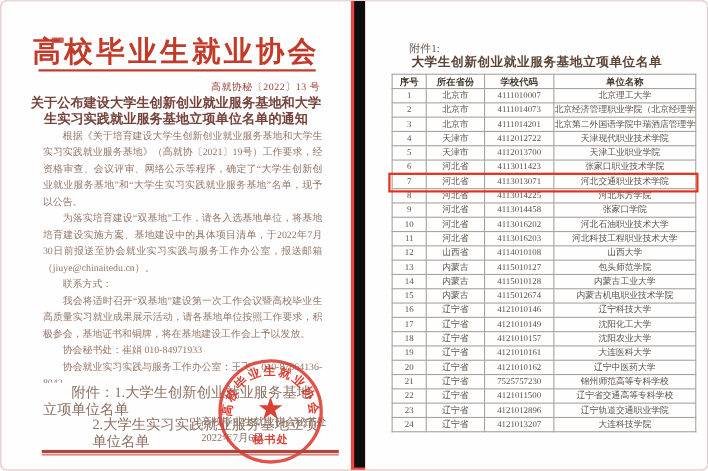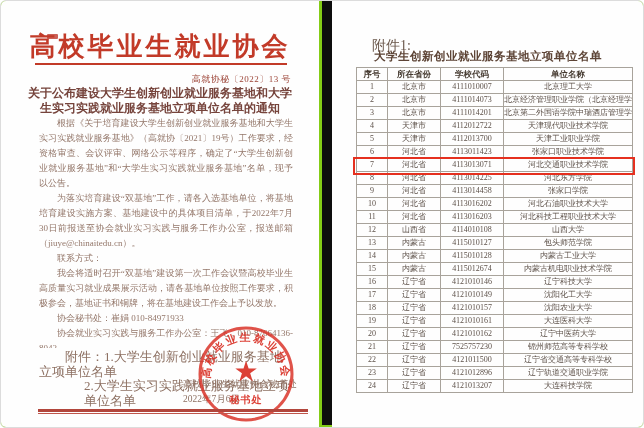--- a/index.html
+++ b/index.html
@@ -1,17 +1,17 @@
 <!DOCTYPE html>
 <html><head>
 <meta charset="utf-8">
 <style>
   html,body{margin:0;padding:0;background:#fff;}
   .shot{
-    position:relative;width:644px;height:428px;background:#84cc16;
+    position:relative;width:644px;height:428px;background:#ef4444;
     border:1px solid #dcdcdc;border-radius:6px;overflow:hidden;box-sizing:border-box;
     font-family:"Liberation Serif","DejaVu Serif",serif;
   }
   
   .left-page{position:absolute;left:0;top:0;width:318px;height:428px;background:#fefefe;}
   .red-mark{position:absolute;left:46px;top:33px;width:11px;height:5px;background:#c2453a;opacity:.85;border-radius:1px;}
   .org-banner{
     position:absolute;left:0;top:28px;width:100%;text-align:center;
     font-size:26px;font-weight:bold;color:#c23a28;letter-spacing:3px;white-space:nowrap;
   }
@@ -32,21 +32,21 @@
   .sign-block{position:absolute;right:22px;top:376px;text-align:left;font-size:9.5px;color:#8d7062;line-height:15px;}
   .sign-date{padding-right:38px;}
   .stamp{position:absolute;left:190px;top:318px;width:110px;height:110px;opacity:.92;}
   .bottom-rule{position:absolute;left:37px;top:408px;width:270px;}
   .bottom-rule .r1{height:2.5px;background:#b2463c;}
   .bottom-rule .r2{height:1px;background:#c0564c;margin-top:1.5px;}
   
   .page-divider{position:absolute;left:321px;top:0;width:10px;height:424px;background:#0d0d0d;}
   
   .right-page{position:absolute;left:331px;top:0;width:313px;height:428px;background:#fefefe;}
-  .attach-no{position:absolute;left:40px;top:36px;font-size:14px;color:#6b584c;}
+  .attach-no{position:absolute;left:40px;top:36px;font-size:10px;color:#6b584c;}
   .table-title{
     position:absolute;left:12px;top:48px;width:288px;text-align:center;
     font-size:11.5px;font-weight:bold;color:#5d4436;letter-spacing:.5px;
   }
   .unit-table{
     position:absolute;left:24px;top:66px;width:272px;border-collapse:collapse;table-layout:fixed;
     font-size:8px;color:#5c5048;
   }
   .unit-table th,.unit-table td{
     border:1px solid #a8a39b;height:12px;line-height:12px;padding:0;text-align:center;

